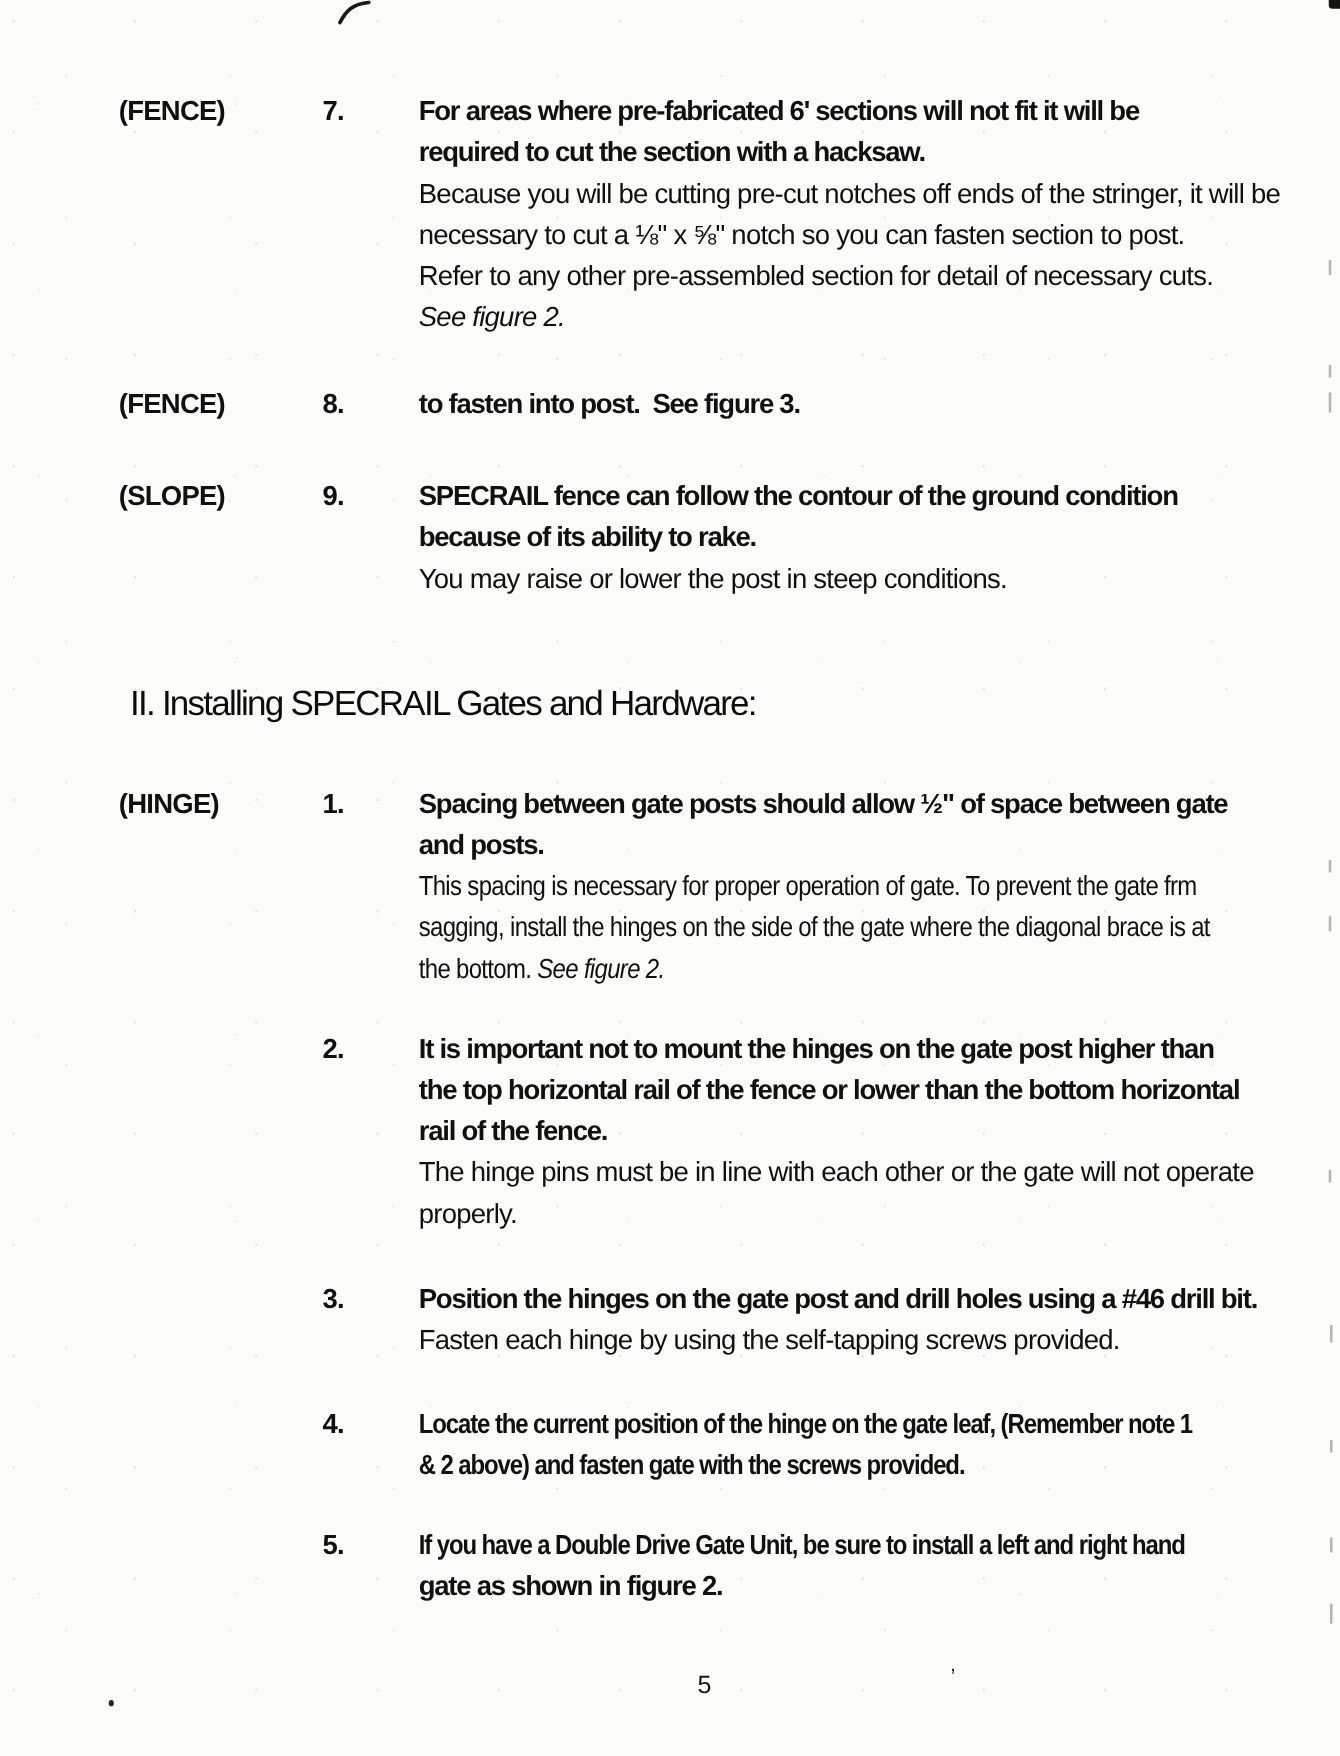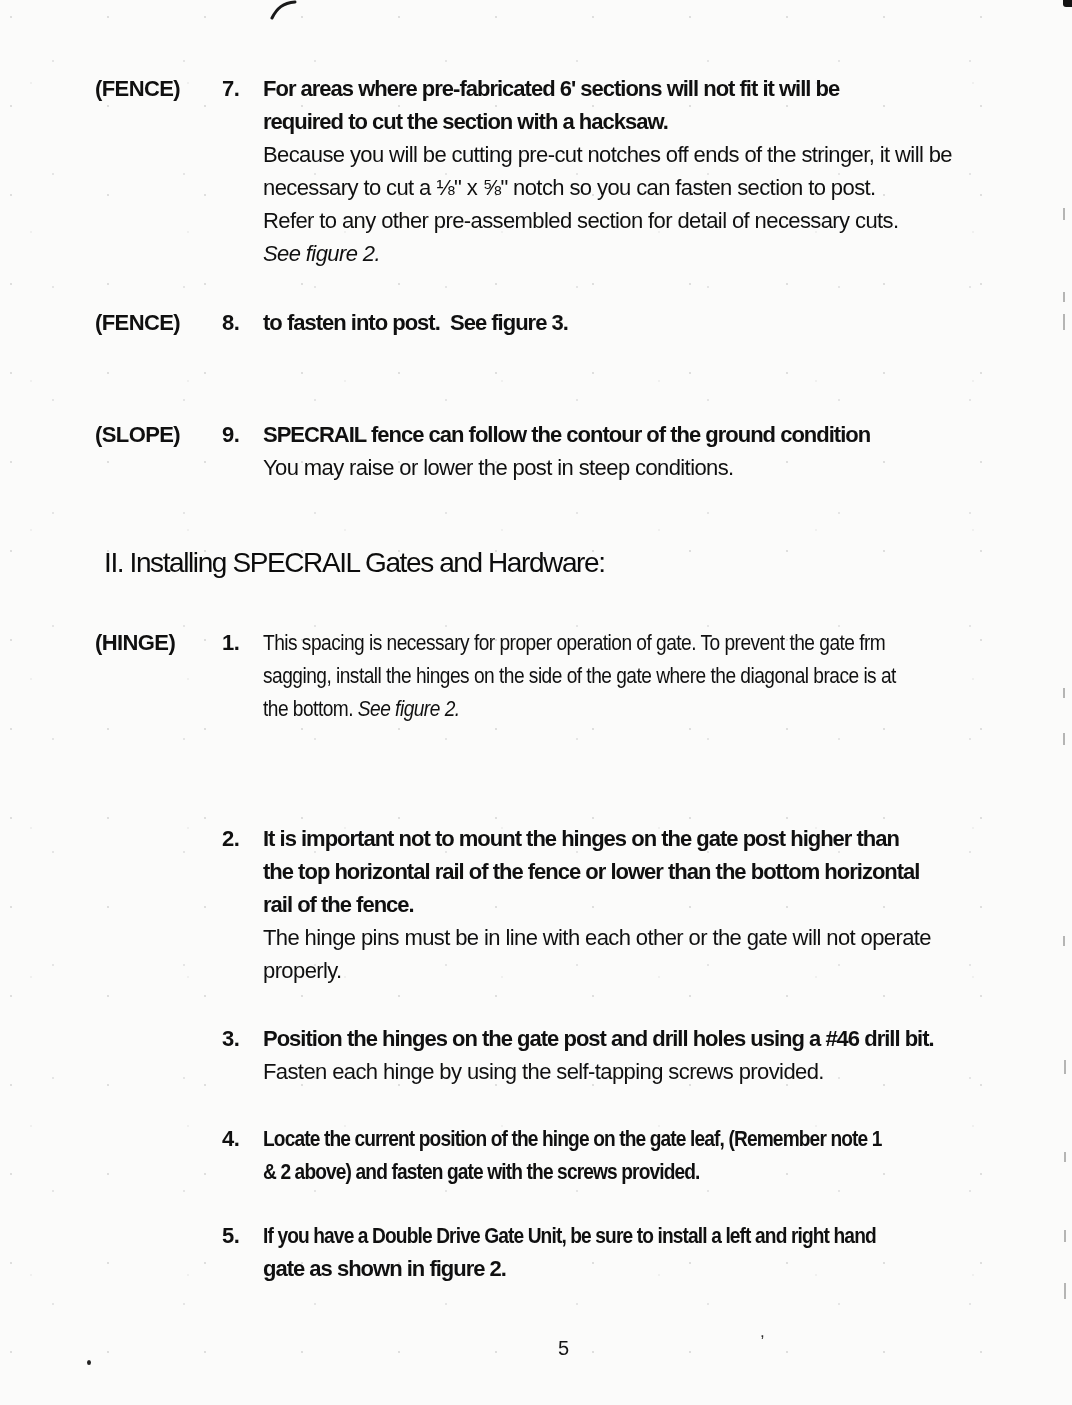--- a/index.html
+++ b/index.html
@@ -18,20 +18,21 @@
       radial-gradient(circle at 87px 29px, rgba(40,40,40,0.08) 0.6px, transparent 1px),
       radial-gradient(circle at 31px 83px, rgba(40,40,40,0.07) 0.6px, transparent 1px);
     background-size:97px 89px,131px 113px,73px 67px,157px 149px;
     color:#101010;
     overflow:hidden;
   }
   .item{
     position:absolute;left:95px;width:950px;
     display:grid;grid-template-columns:127px 41px 1fr;
     align-items:start;
+    gap:36px;
   }
   .label,.num{
     font-weight:700;font-size:22px;line-height:33px;letter-spacing:-0.6px;
   }
   .line{
     font-size:22px;line-height:33px;letter-spacing:-0.6px;
     white-space:pre;color:#101010;
   }
   .b{font-weight:700;letter-spacing:-1px;}
   .i{font-style:italic;}
@@ -88,35 +89,38 @@
   </div>
 
   <div class="item" style="top:306px;">
     <div class="label">(FENCE)</div>
     <div class="num">8.</div>
     <div class="text">
       <div class="line b"><span>to fasten into post.  See </span><span class="bi">figure 3.</span></div>
     </div>
   </div>
 
-  <div class="item" style="top:418px;">
+  <div class="item" style="top:380px;">
     <div class="label">(SLOPE)</div>
     <div class="num">9.</div>
     <div class="text">
       <div class="line b">SPECRAIL fence can follow the contour of the ground condition</div>
+      <div class="line b">because of its ability to rake.</div>
       <div class="line">You may raise or lower the post in steep conditions.</div>
     </div>
   </div>
 
   <h1 class="heading">II. Installing SPECRAIL Gates and Hardware:</h1>
 
   <div class="item" style="top:626px;">
     <div class="label">(HINGE)</div>
     <div class="num">1.</div>
     <div class="text">
+      <div class="line b">Spacing between gate posts should allow ½" of space between gate</div>
+      <div class="line b">and posts.</div>
       <div class="line cond">This spacing is necessary for proper operation of gate. To prevent the gate frm</div>
       <div class="line cond">sagging, install the hinges on the side of the gate where the diagonal brace is at</div>
       <div class="line cond"><span>the bottom. </span><span class="i">See figure 2.</span></div>
     </div>
   </div>
 
   <div class="item" style="top:822px;">
     <div class="label"></div>
     <div class="num">2.</div>
     <div class="text">

